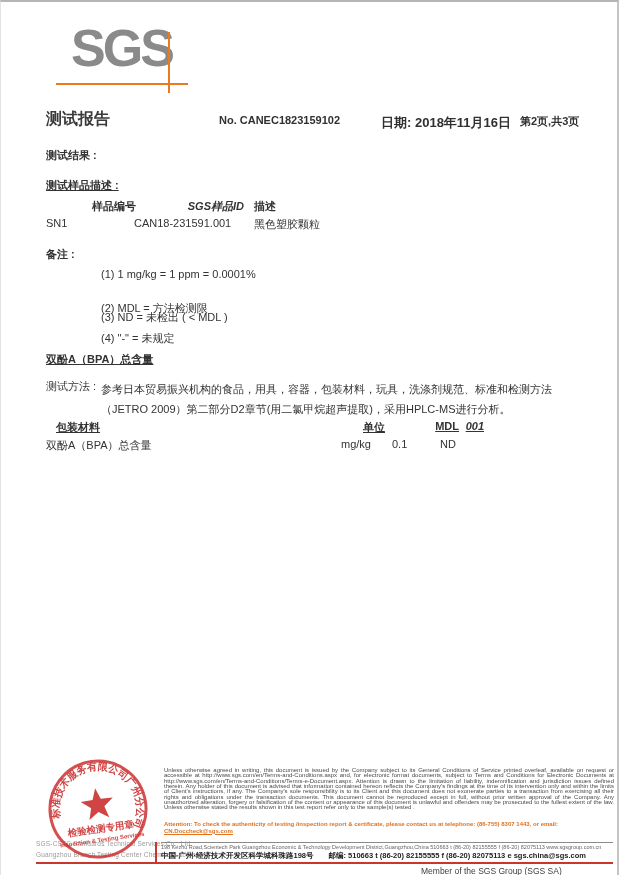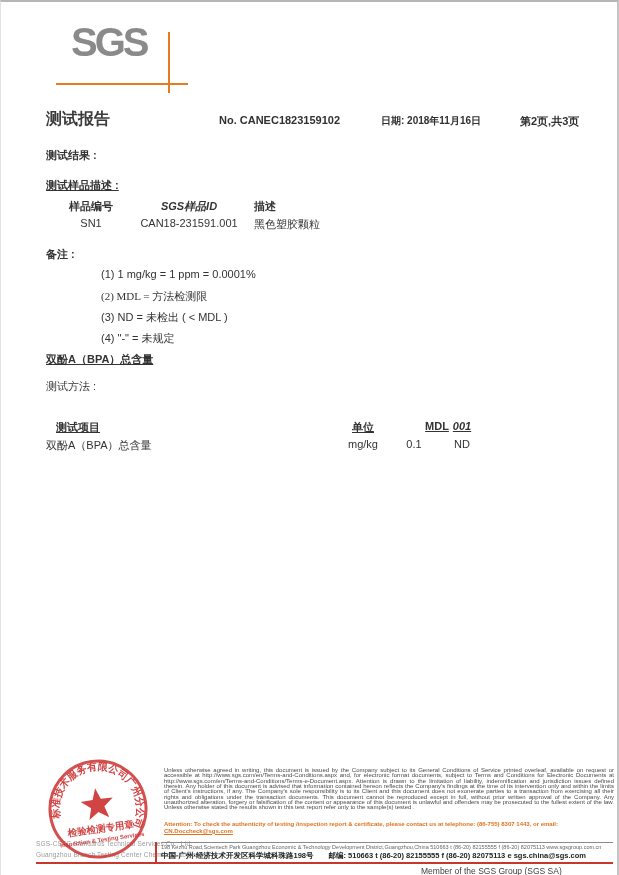--- a/index.html
+++ b/index.html
@@ -5,32 +5,32 @@
   * { margin:0; padding:0; box-sizing:border-box; }
   html,body { background:#ffffff; }
   .page {
     position:relative; width:619px; height:875px; background:#fff;
     font-family:"Liberation Sans", "DejaVu Sans", sans-serif;
     color:#303030; overflow:hidden;
     border-top:2px solid #b5b5b5; border-right:2px solid #c4c4c4; border-left:1px solid #e3e3e3;
   }
   .abs { position:absolute; }
   
-  .logo-text { left:70px; top:20px; font-size:40px; font-weight:800; color:#8a8a8a; letter-spacing:-3px; line-height:1; }
+  .logo-text { left:70px; top:20px; font-size:52px; font-weight:800; color:#8a8a8a; letter-spacing:-3px; line-height:1; }
   .logo-hline { left:55px; top:81px; width:132px; height:2px; background:#e87a22; }
   .logo-vline { left:167px; top:30px; width:2px; height:61px; background:#e87a22; }
   
   .report-title { left:45px; top:107px; font-size:16px; font-weight:700; color:#3a3a3a;font-family:Liberation Serif, serif; }
   .report-no   { left:218px; top:112px; font-size:11px; font-weight:700; }
-  .report-date { left:380px; top:112px; font-size:10px; font-weight:700; }
+  .report-date { left:380px; top:112px; font-size:13px; font-weight:700; }
   .report-page { left:519px; top:112px; font-size:11px; font-weight:700; }
   .label-11b { font-size:11px; font-weight:700; color:#333;text-align:right; }
   .txt-11 { font-size:11px; color:#333; }
   .u { text-decoration:underline; }
-  .ctr { text-align:center; display:inline-block; }
+  .ctr { display:inline-block; }
   .note-line { left:100px; font-size:11px; color:#333; }
   .method-text { left:100px; top:377px; width:484px; font-size:11px; line-height:20px; color:#333; }
   
   .company-line { font-size:6.5px; color:#9a9a9a; letter-spacing:0.2px; }
   .legal-text { left:163px; top:766px; width:450px; font-size:6px; line-height:5.35px; color:#4a4a4a; text-align:justify; }
   .attention { left:163px; top:819px; width:450px; font-size:6px; line-height:6.6px; font-weight:700; color:#e0731f; }
   .attention a, .attn-email { color:#e0731f; text-decoration:underline; }
   .addr-block { left:160px; top:840px; width:452px; border-top:1px solid #8a8a8a; padding-top:1px; }
   .addr-en { font-size:5.5px; color:#666; white-space:nowrap; }
   .addr-cn { font-size:7.5px; color:#222; font-weight:700; margin-top:1px; white-space:nowrap; }
@@ -60,28 +60,29 @@
   <div class="abs label-11b ctr" style="left:45px; top:197px; width:90px;">样品编号</div>
   <div class="abs label-11b ctr" style="left:133px; top:197px; width:110px;font-style:italic;">SGS样品ID</div>
   <div class="abs label-11b" style="left:253px; top:197px;">描述</div>
 
   <div class="abs txt-11 ctr" style="left:45px; top:215px; width:90px;">SN1</div>
   <div class="abs txt-11 ctr" style="left:133px; top:215px; width:110px;">CAN18-231591.001</div>
   <div class="abs txt-11" style="left:253px; top:215px;text-align:center;">黑色塑胶颗粒</div>
 
   <div class="abs label-11b" style="left:45px; top:245px;">备注 :</div>
   <div class="abs note-line" style="top:266px;">(1) 1 mg/kg = 1 ppm = 0.0001%</div>
-  <div class="abs note-line" style="top:287px;font-family:Liberation Serif, serif;">(2) MDL = 方法检测限</div>
+  <div class="abs note-line" style="top:299px;">(2) MDL = 方法检测限</div>
   <div class="abs note-line" style="top:308px;">(3) ND = 未检出 ( &lt; MDL )</div>
   <div class="abs note-line" style="top:329px;">(4) "-" = 未规定</div>
 
   <div class="abs label-11b u" style="left:45px; top:350px;">双酚A（BPA）总含量</div>
   <div class="abs txt-11" style="left:45px; top:377px;">测试方法 :</div>
+  <div class="abs method-text">参考日本贸易振兴机构的食品，用具，容器，包装材料，玩具，洗涤剂规范、标准和检测方法（JETRO 2009）第二部分D2章节(用二氯甲烷超声提取)，采用HPLC-MS进行分析。</div>
 
-  <div class="abs label-11b u" style="left:55px; top:418px;">测试项目</div>
+  <div class="abs label-11b u" style="left:55px; top:418px;">包装材料</div>
   <div class="abs label-11b u ctr" style="left:340px; top:418px; width:44px;">单位</div>
   <div class="abs label-11b u ctr" style="left:414px; top:418px; width:44px;">MDL</div>
   <div class="abs label-11b u ctr" style="left:439px; top:418px; width:44px; font-style:italic;">001</div>
 
   <div class="abs txt-11" style="left:45px; top:436px;">双酚A（BPA）总含量</div>
   <div class="abs txt-11 ctr" style="left:340px; top:436px; width:44px;">mg/kg</div>
   <div class="abs txt-11 ctr" style="left:391px; top:436px; width:44px;">0.1</div>
   <div class="abs txt-11 ctr" style="left:439px; top:436px; width:44px;">ND</div>
 
   <div class="abs company-line" style="left:35px; top:838px;">SGS-CSTC Standards Technical Services Co., Ltd.</div>

